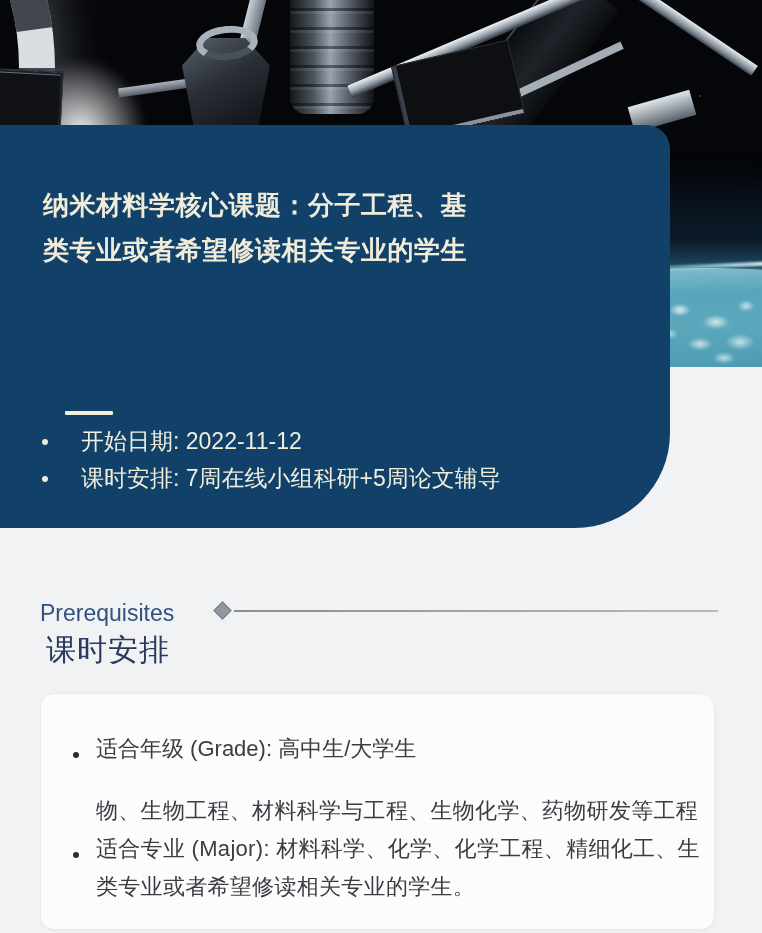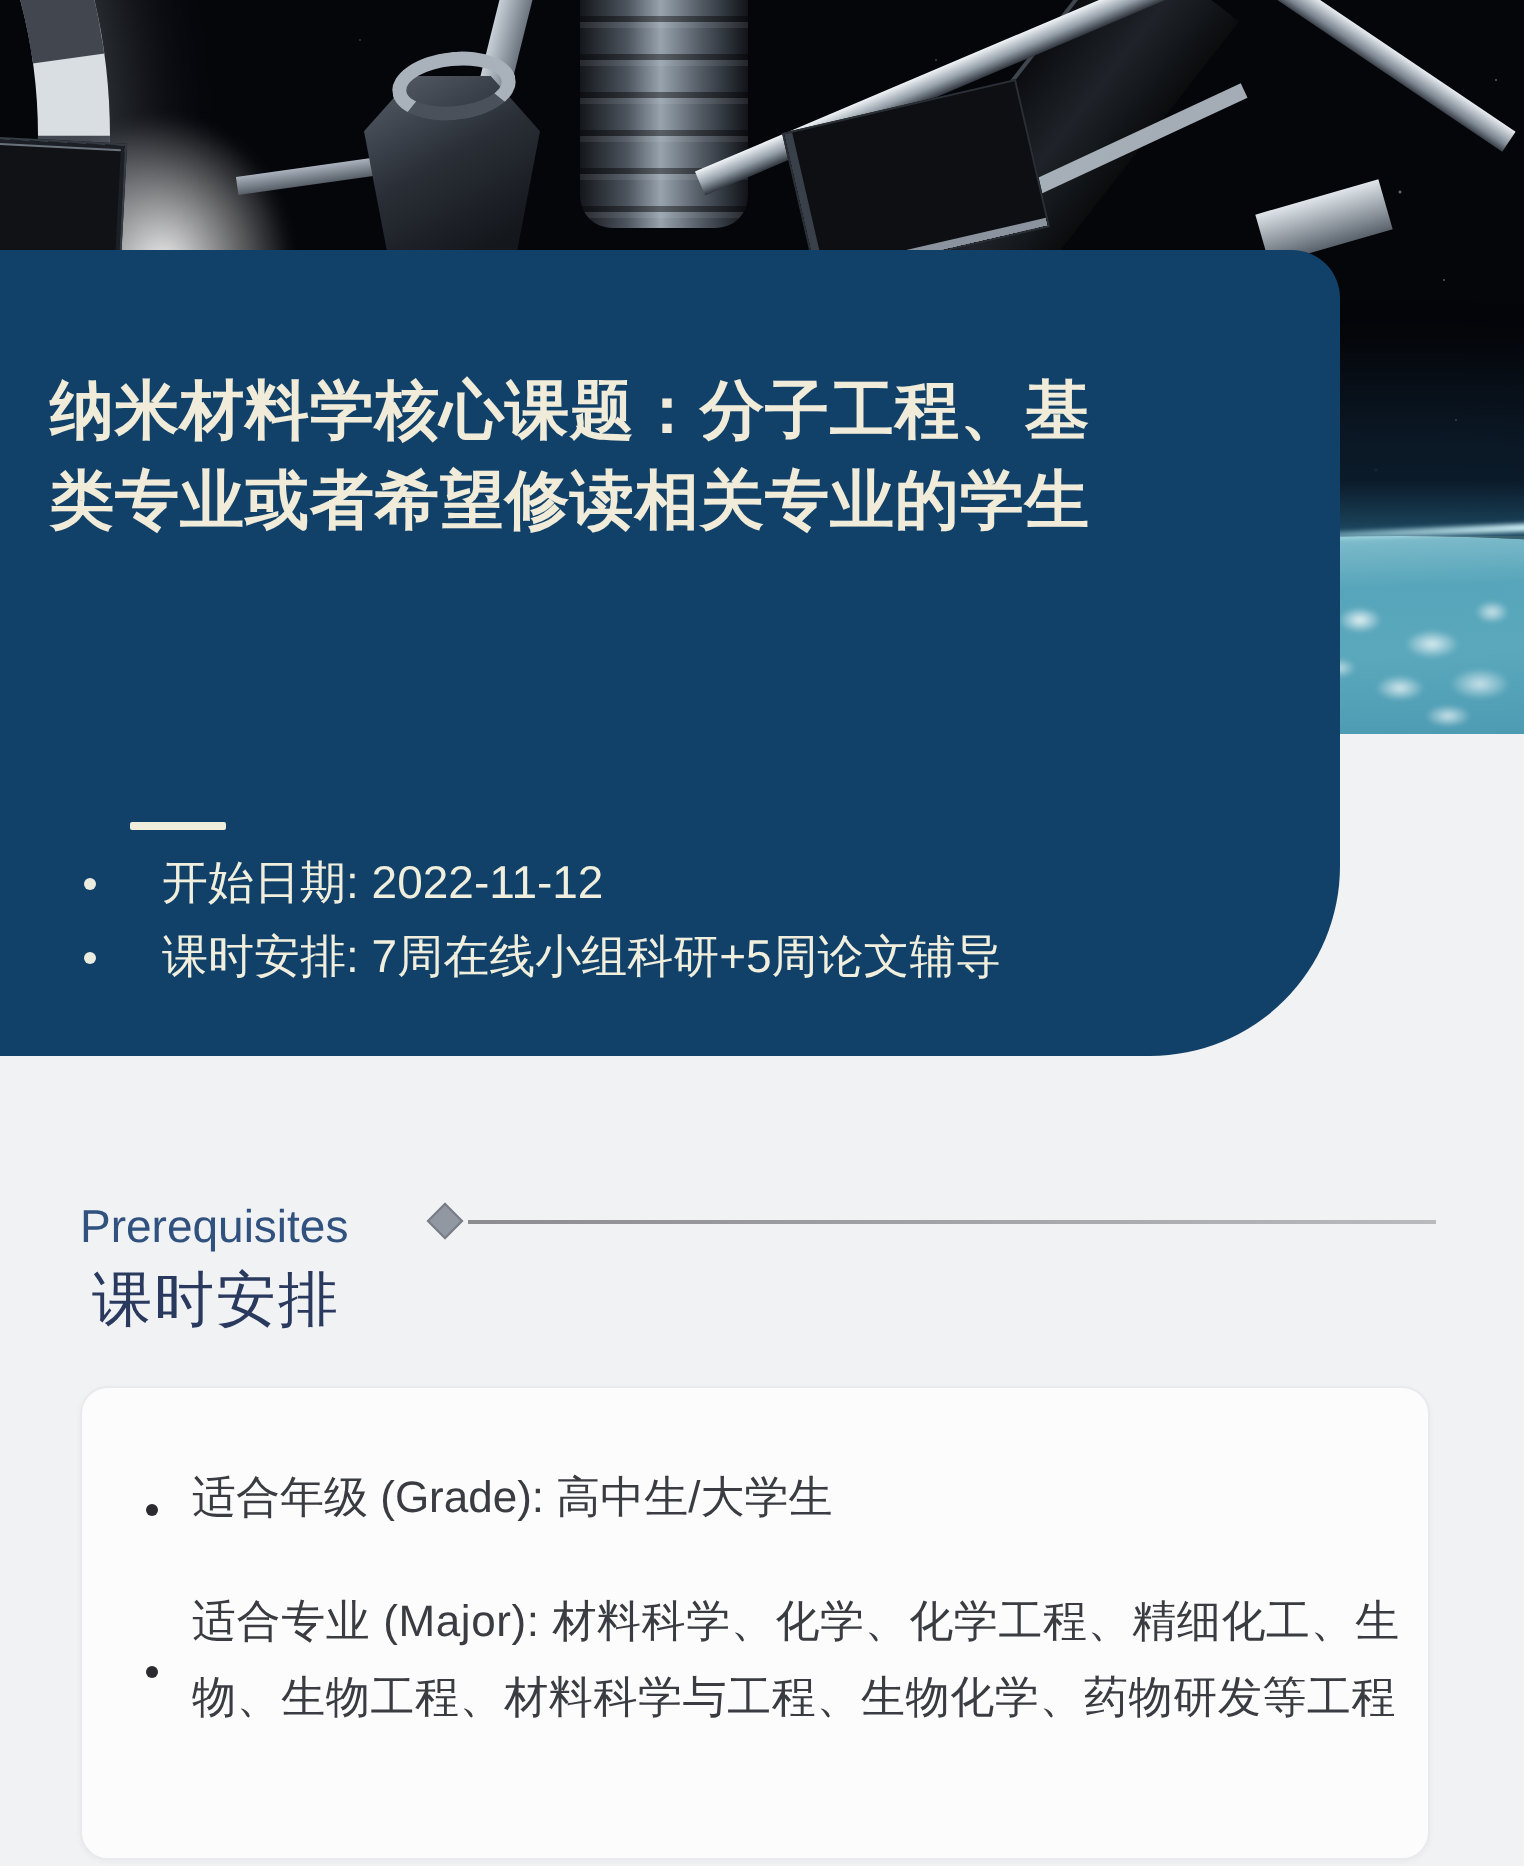--- a/index.html
+++ b/index.html
@@ -83,22 +83,22 @@
             radial-gradient(19px 10px at 56px 30px, rgba(250,253,255,.8), transparent 72%),
             radial-gradient(12px 8px at 86px 14px, rgba(255,255,255,.7), transparent 72%),
             radial-gradient(17px 9px at 40px 52px, rgba(255,255,255,.75), transparent 72%),
             radial-gradient(21px 11px at 80px 50px, rgba(250,253,255,.7), transparent 72%),
             radial-gradient(11px 7px at 10px 42px, rgba(255,255,255,.6), transparent 72%),
             radial-gradient(16px 8px at 64px 66px, rgba(255,255,255,.7), transparent 72%); }
 
   
   .hero-card { position:absolute; left:0; top:125px; width:670px; height:403px;
           background:#114169; border-radius:0 24px 95px 0; z-index:5; }
-  .hero-title { position:absolute; left:25px; top:58px; width:600px;
-          font-size:32px; font-weight:bold; line-height:45px; letter-spacing:.5px;
+  .hero-title { position:absolute; left:43px; top:58px; width:600px;
+          font-size:26px; font-weight:bold; line-height:45px; letter-spacing:.5px;
           color:#f1ecd9; }
   .hero-dash { position:absolute; left:65px; top:286px; width:48px; height:4px;
           background:#efeddc; border-radius:1px; }
   .hero-facts { position:absolute; left:42px; top:303px; }
   .fact-row { display:flex; align-items:flex-start; margin-bottom:10px; }
   .fact-dot { width:6px; height:6px; border-radius:50%; background:#e9ecdf;
           margin-top:11px; flex:0 0 auto; }
   .fact-text { margin-left:33px; font-size:23px; line-height:27px; color:#f0eedd; }
 
   
@@ -175,19 +175,20 @@
   <div class="section-heading">课时安排</div>
 
   <div class="audience-card">
     <div class="aud-row grade">
       <span class="aud-dot"></span>
       <span class="aud-text">适合年级 (Grade): 高中生/大学生</span>
     </div>
     <div class="aud-row major">
       <span class="aud-dot"></span>
       <span class="aud-text multi">
+        <div>物、生物工程、材料科学与工程、生物化学、药物研发等工程</div>
         <div>适合专业 (Major): 材料科学、化学、化学工程、精细化工、生</div>
-        <div>物、生物工程、材料科学与工程、生物化学、药物研发等工程</div>
+        <div>类专业或者希望修读相关专业的学生。</div>
       </span>
     </div>
   </div>
 
 </div>
 
 </body></html>

